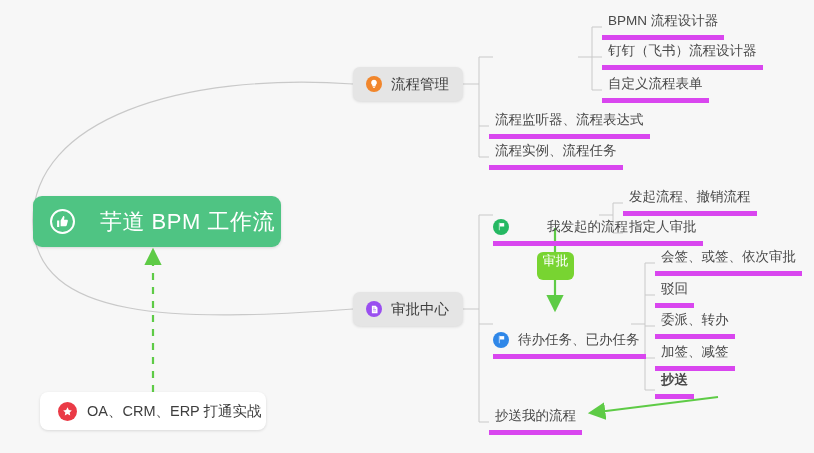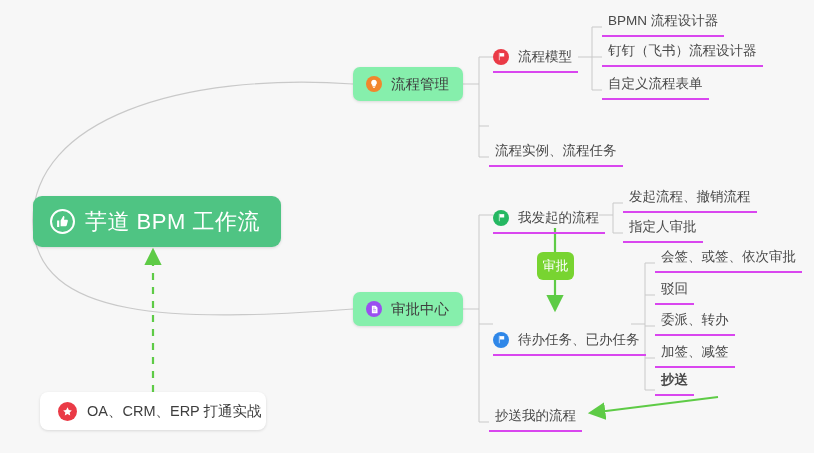--- a/index.html
+++ b/index.html
@@ -39,28 +39,28 @@
     box-shadow: 0 1px 3px rgba(0,0,0,0.13);
     display: flex;
     align-items: center;
     padding-left: 17px;
     box-sizing: border-box;
   }
   .root-label {
     color: #ffffff;
     font-size: 22px;
     letter-spacing: 0.5px;
-    margin-left: 10px;
+    margin-left: 25px;
     white-space: nowrap;
   }
 
   
   .pill {
     position: absolute;
-    background: #86efac;
+    background: #e5e5e5;
     border-radius: 7px;
     box-shadow: 0 1px 3px rgba(0,0,0,0.12);
     display: flex;
     align-items: center;
     padding: 0 16px 0 13px;
     box-sizing: border-box;
     height: 34px;
   }
   .pill-label {
     font-size: 14.5px;
@@ -88,21 +88,21 @@
   }
   #node-oa-card .pill-label { font-size: 14.5px; margin-left: 10px; }
 
   
   .topic {
     position: absolute;
     font-size: 13.5px;
     color: #4a4a4a;
     white-space: nowrap;
     padding: 0 6px 5px 6px;
-    border-bottom: 2px solid #d946ef;
+    border-bottom: 5px solid #d946ef;
     line-height: 19px;
   }
   .topic.with-icon {
     padding-left: 0;
     display: flex;
     align-items: center;
   }
   .topic .topic-text { margin-left: 9px; }
 
   
@@ -137,21 +137,20 @@
   
   #badge-approve {
     position: absolute;
     left: 537px;
     top: 252px;
     width: 37px;
     height: 28px;
     background: #78d431;
     border-radius: 6px;
     display: flex;
-    align-items: center;
     justify-content: center;
   }
   #badge-approve .badge-text {
     color: #ffffff;
     font-size: 13px;
     white-space: nowrap;
   }
 </style>
 </head>
 <body>
@@ -228,48 +227,42 @@
   <div class="pill" id="node-approval-center">
     <span class="ic ic-purple">
       <svg width="9" height="9" viewBox="0 0 24 24" fill="#ffffff">
         <path d="M5 2h10l5 5v15H5z" fill="#ffffff"></path>
         <path d="M8 11h8v1.6H8zm0 4h8v1.6H8zm0-8h5v1.6H8z" fill="#9a4ff0"></path>
       </svg>
     </span>
     <span class="pill-label">审批中心</span>
   </div>
 
-  <div class="topic with-icon" style="left:493px; top:47px;">
-    <span class="ic ic-red">
-      <svg width="9" height="9" viewBox="0 0 24 24" fill="#ffffff">
-        <path d="M5 2h1.8v20H5z"></path>
-        <path d="M7.6 3h11.6v9H7.6z"></path>
-      </svg>
-    </span>
-    <span class="topic-text">流程模型</span>
-  </div>
-
+
+  <div class="topic" style="left:489px; top:110px;">
+    <span>流程监听器、流程表达式</span>
+  </div>
 
   <div class="topic" style="left:489px; top:141px;">
     <span>流程实例、流程任务</span>
   </div>
 
   <div class="topic" style="left:602px; top:11px;">
     <span>BPMN 流程设计器</span>
   </div>
 
   <div class="topic" style="left:602px; top:41px;">
     <span>钉钉（飞书）流程设计器</span>
   </div>
 
   <div class="topic" style="left:602px; top:74px;font-family:Liberation Serif, serif;">
     <span>自定义流程表单</span>
   </div>
 
-  <div class="topic with-icon" style="left:493px; top:208px;">
+  <div class="topic with-icon" style="left:493px; top:217px;gap:29px;">
     <span class="ic ic-green">
       <svg width="9" height="9" viewBox="0 0 24 24" fill="#ffffff">
         <path d="M5 2h1.8v20H5z"></path>
         <path d="M7.6 3h11.6v9H7.6z"></path>
       </svg>
     </span>
     <span class="topic-text">我发起的流程</span>
   </div>
 
   <div class="topic with-icon" style="left:493px; top:314px;margin-top:16px;">

